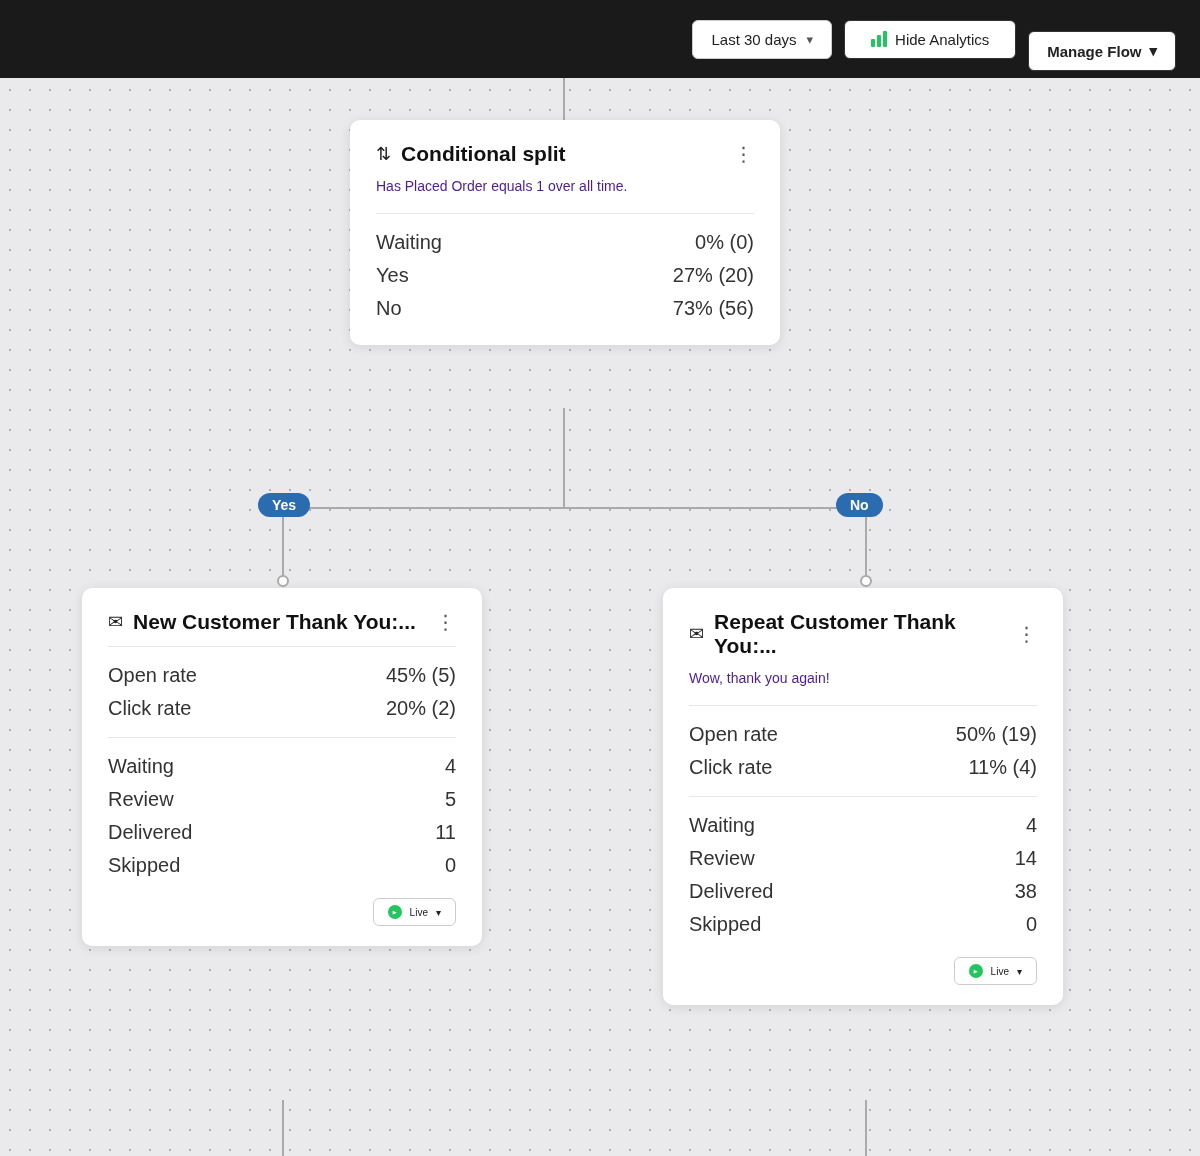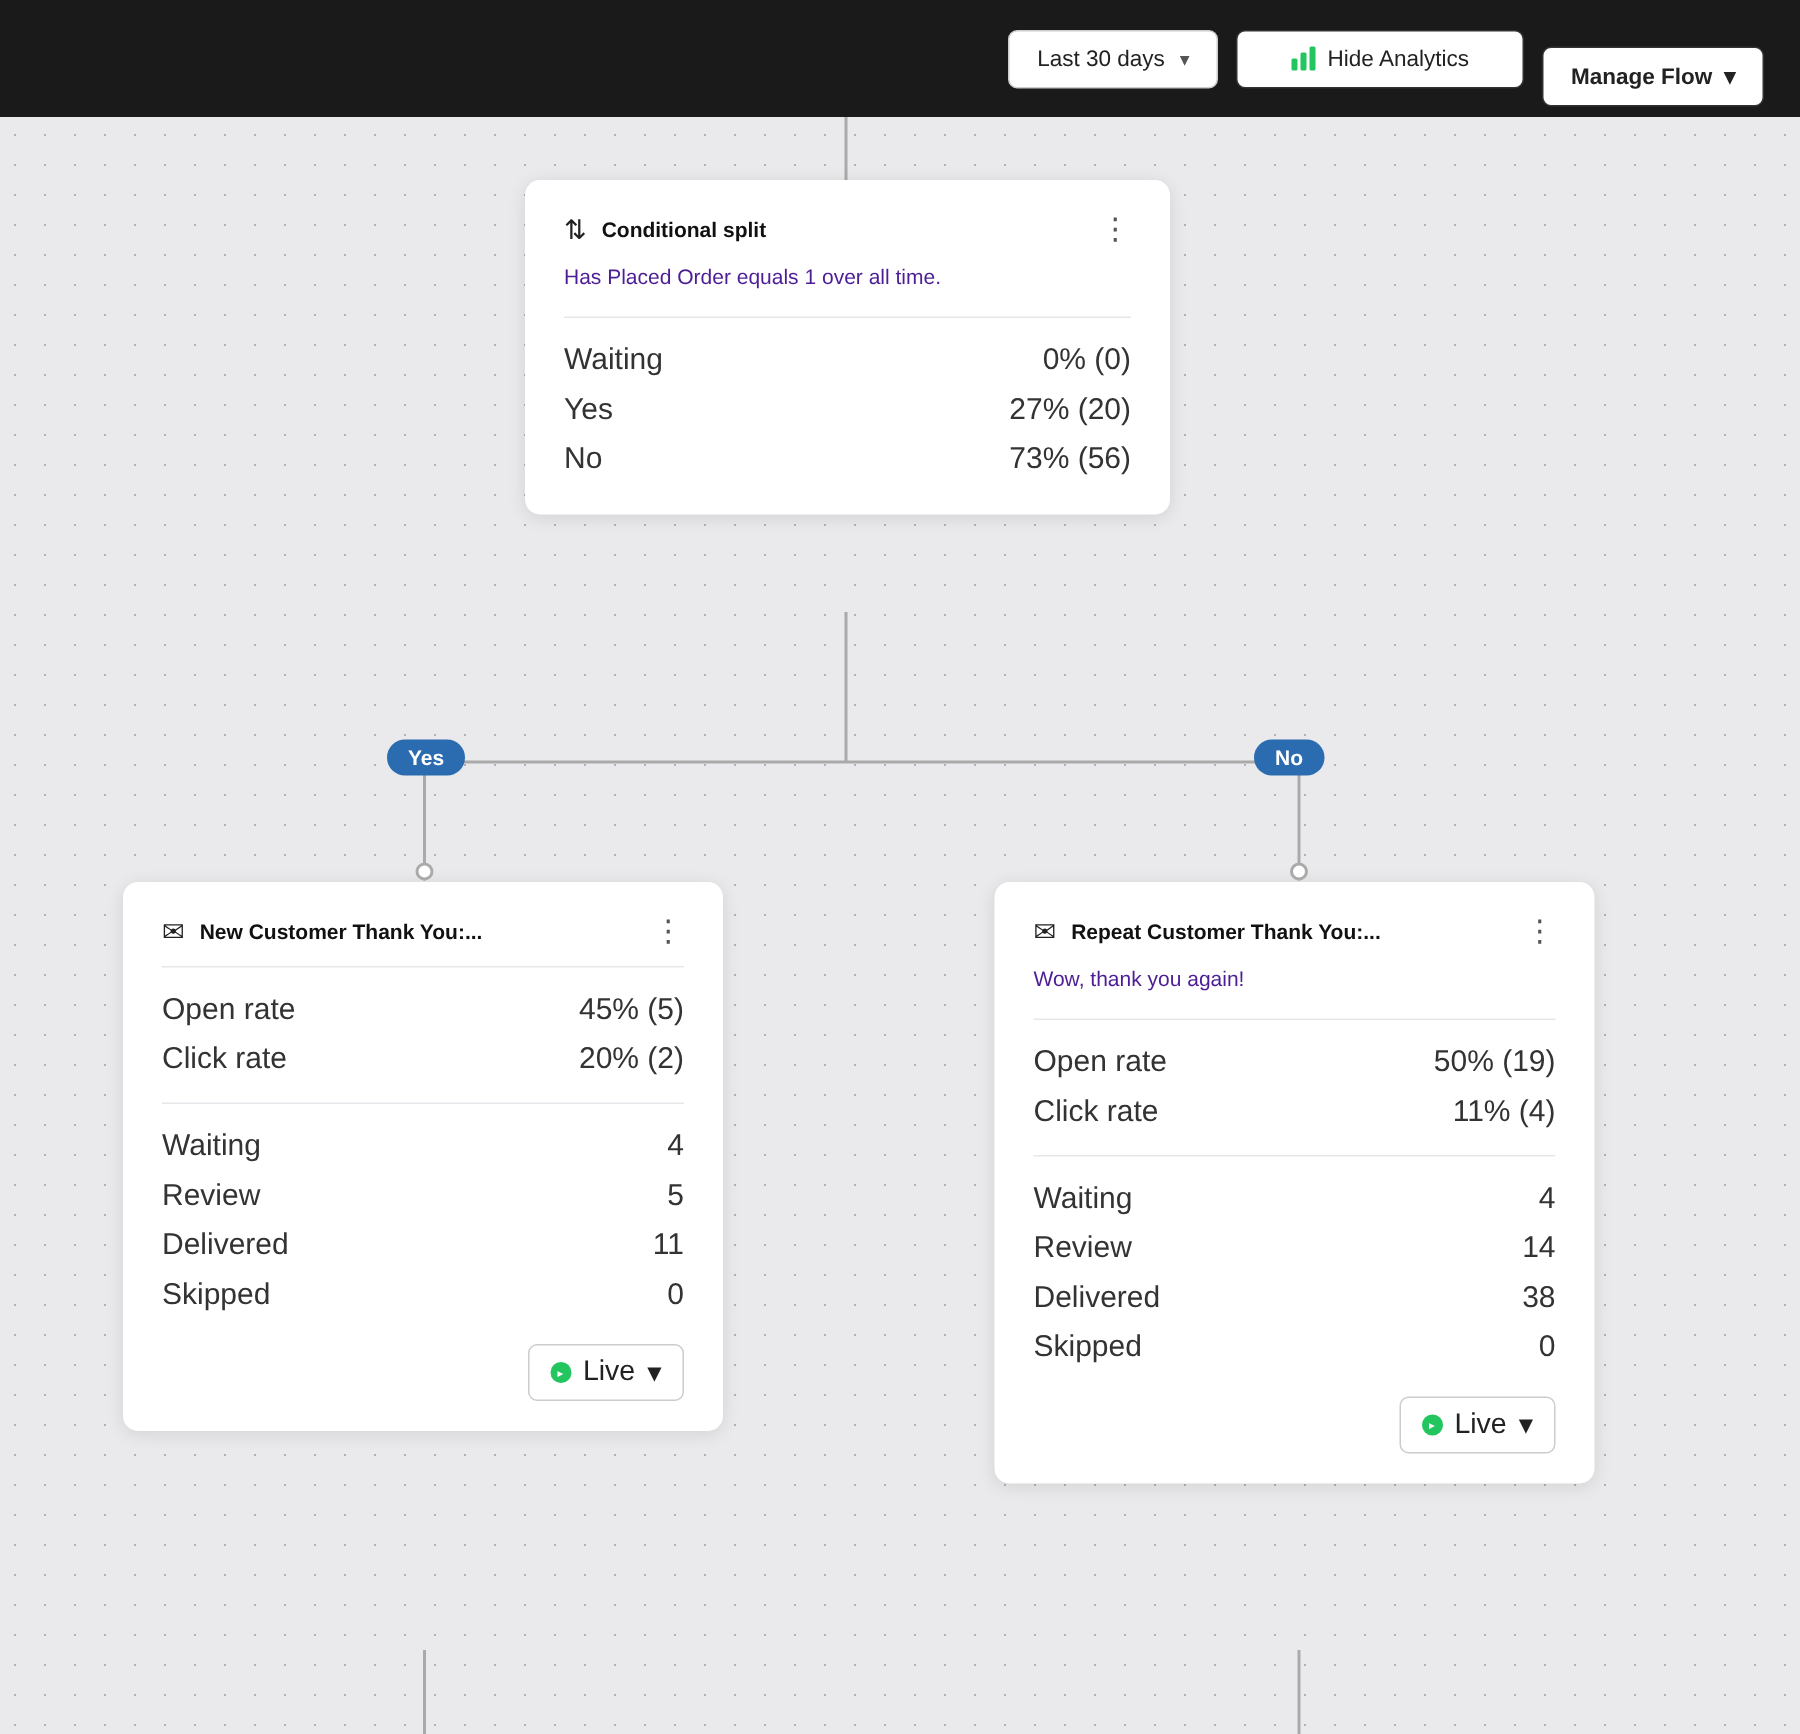--- a/index.html
+++ b/index.html
@@ -50,21 +50,21 @@
 
     .date-range-btn .chevron {
       font-size: 13px;
       color: #555;
     }
 
     .hide-analytics-btn {
       background: white;
       border: 1.5px solid #333;
       border-radius: 6px;
-      padding: 10px 36px;
+      padding: 10px 26px;
       font-size: 15px;
       font-weight: 500;
       cursor: pointer;
       display: flex;
       align-items: center;
       gap: 8px;
       color: #222;
     }
 
     .analytics-icon {
@@ -117,21 +117,21 @@
       align-items: center;
       gap: 10px;
     }
 
     .card-icon {
       font-size: 18px;
       color: #222;
     }
 
     .card-title {
-      font-size: 14px;
+      font-size: 21px;
       font-weight: 700;
       color: #111;
     }
 
     .card-menu {
       font-size: 20px;
       color: #555;
       cursor: pointer;
       line-height: 1;
       letter-spacing: 0.5px;
@@ -174,21 +174,21 @@
       margin-top: 16px;
     }
 
     .live-badge {
       border: 1.5px solid #ccc;
       border-radius: 6px;
       padding: 6px 14px;
       display: flex;
       align-items: center;
       gap: 8px;
-      font-size: 19px;
+      font-size: 10px;
       font-weight: 500;
       color: #222;
       cursor: pointer;
       background: white;
     }
 
     .live-dot {
       width: 14px;
       height: 14px;
       background: #22c55e;

